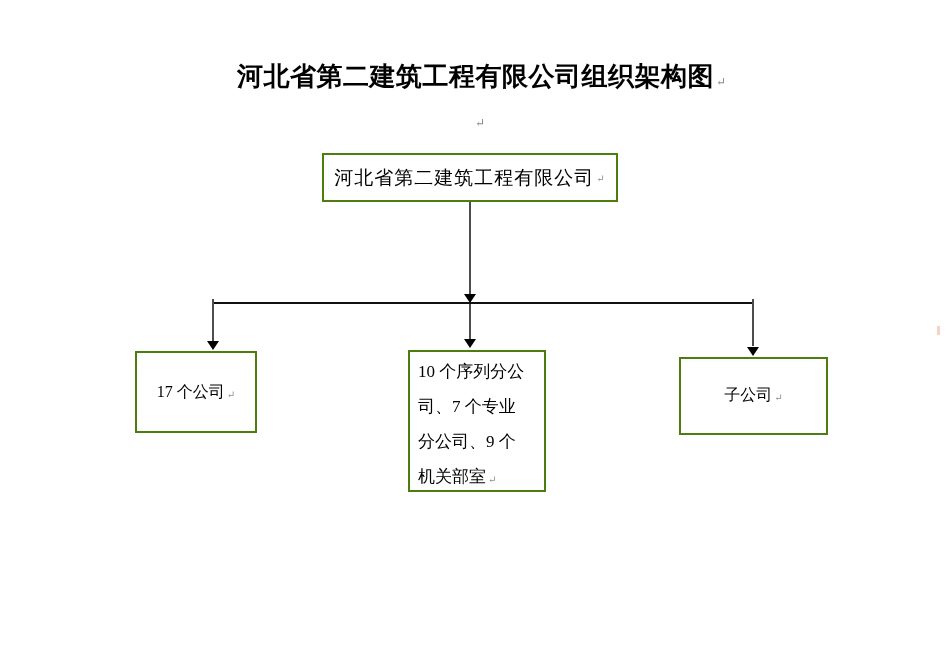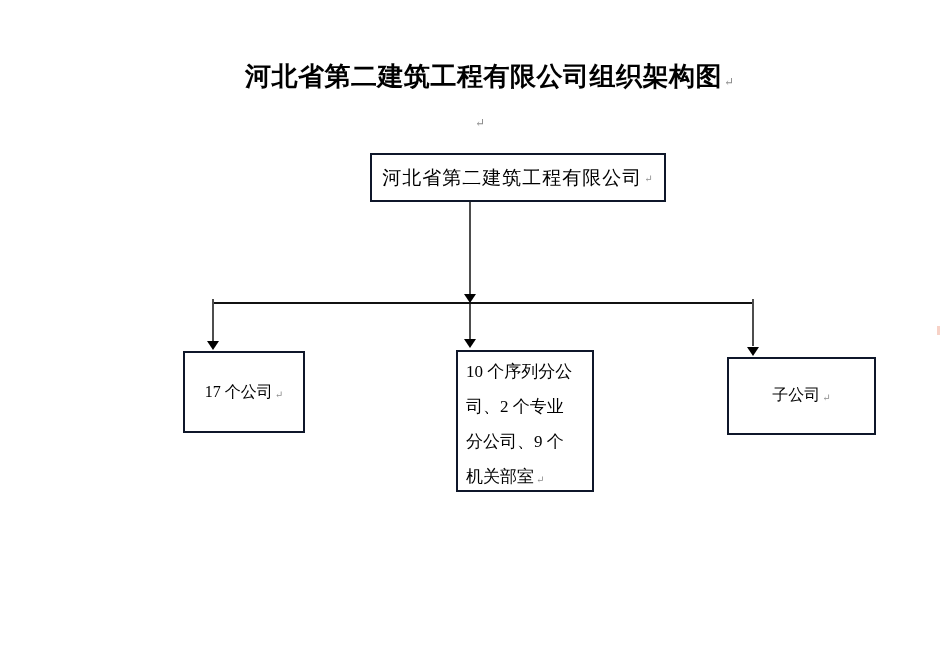--- a/index.html
+++ b/index.html
@@ -13,21 +13,21 @@
     height: 672px;
     background: #ffffff;
     overflow: hidden;
     font-family: "Liberation Serif", "DejaVu Serif", serif;
     color: #000000;
   }
 
   
   .title {
     position: absolute;
-    left: 245px;
+    left: 237px;
     top: 59px;
     font-size: 26px;
     font-weight: bold;
     white-space: nowrap;
     letter-spacing: 0.5px;
   }
 
   
   .pmark {
     color: #8c8c8c;
@@ -45,28 +45,27 @@
     left: 475px;
     top: 116px;
     font-size: 12px;
     color: #8c8c8c;
   }
 
   
   .node-box {
     position: absolute;
     box-sizing: border-box;
-    border: 2px solid #0f172a;
+    border: 2px solid #4d7c0f;
     background: #ffffff;
     display: flex;
     flex-direction: column;
     align-items: center;
     justify-content: center;
     text-align: center;
-    margin-left: 48px;
   }
   .root-box {
     left: 322px;
     top: 153px;
     width: 296px;
     height: 49px;
     font-size: 19px;
     letter-spacing: 1px;
     flex-direction: row;
   }
@@ -166,21 +165,21 @@
 
   <div class="shaft shaft-right"></div>
   <div class="arrow-down arrow-right"></div>
 
   <div class="node-box box-left">
     <span class="node-line"><span>17 个公司</span><span class="pmark pmark-small">↵</span></span>
   </div>
 
   <div class="node-box box-middle">
     <span class="node-line"><span>10 个序列分公</span></span>
-    <span class="node-line"><span>司、2 个专业</span></span>
+    <span class="node-line"><span>司、7 个专业</span></span>
     <span class="node-line"><span>分公司、9 个</span></span>
     <span class="node-line"><span>机关部室</span><span class="pmark pmark-small">↵</span></span>
   </div>
 
   <div class="node-box box-right">
     <span class="node-line"><span>子公司</span><span class="pmark pmark-small">↵</span></span>
   </div>
 
   <div class="edge-artifact"></div>
 

